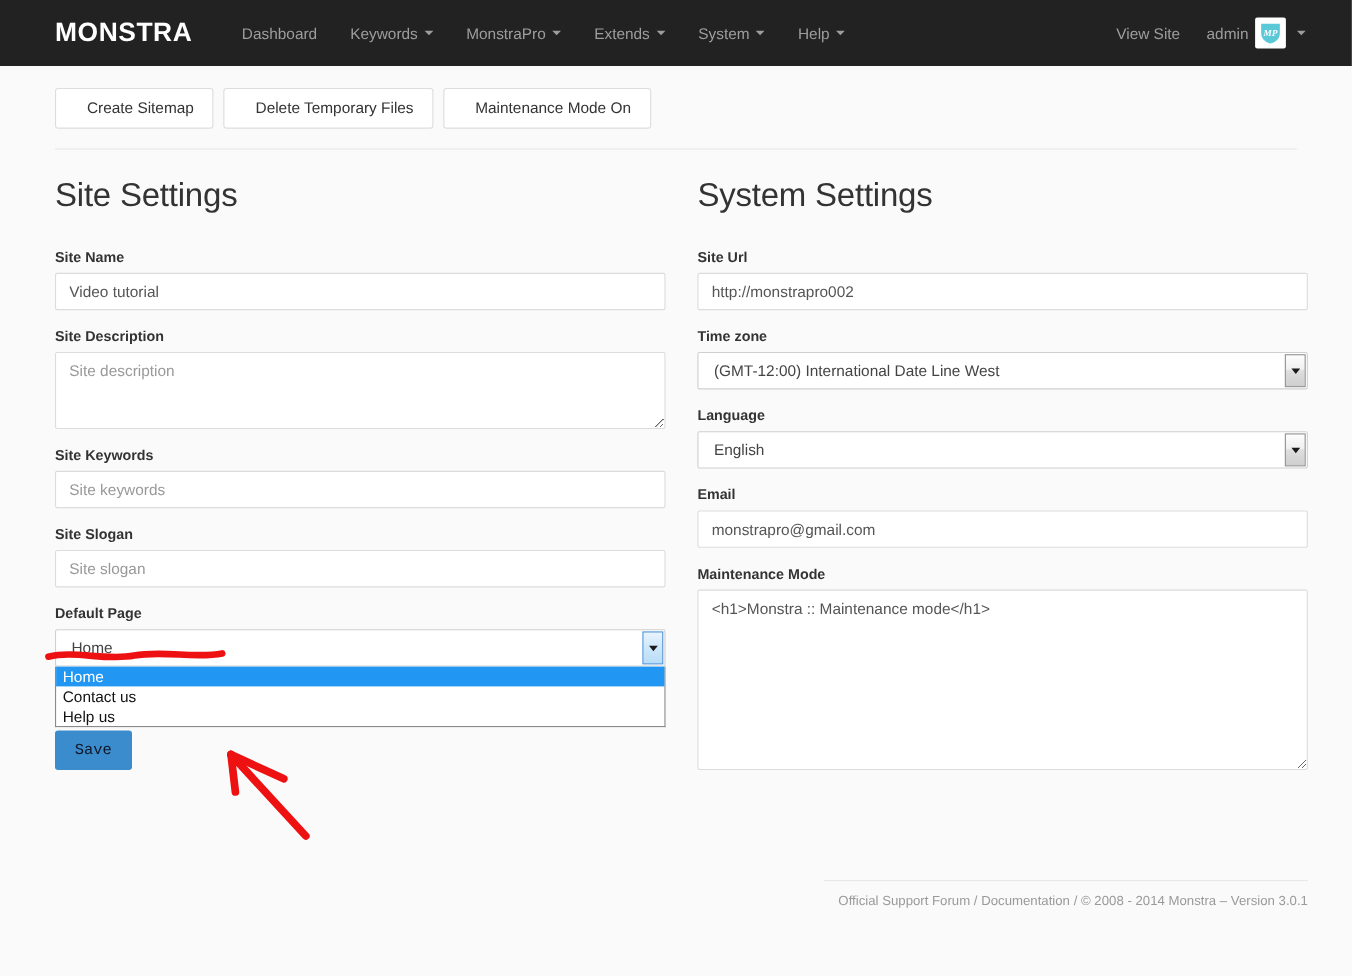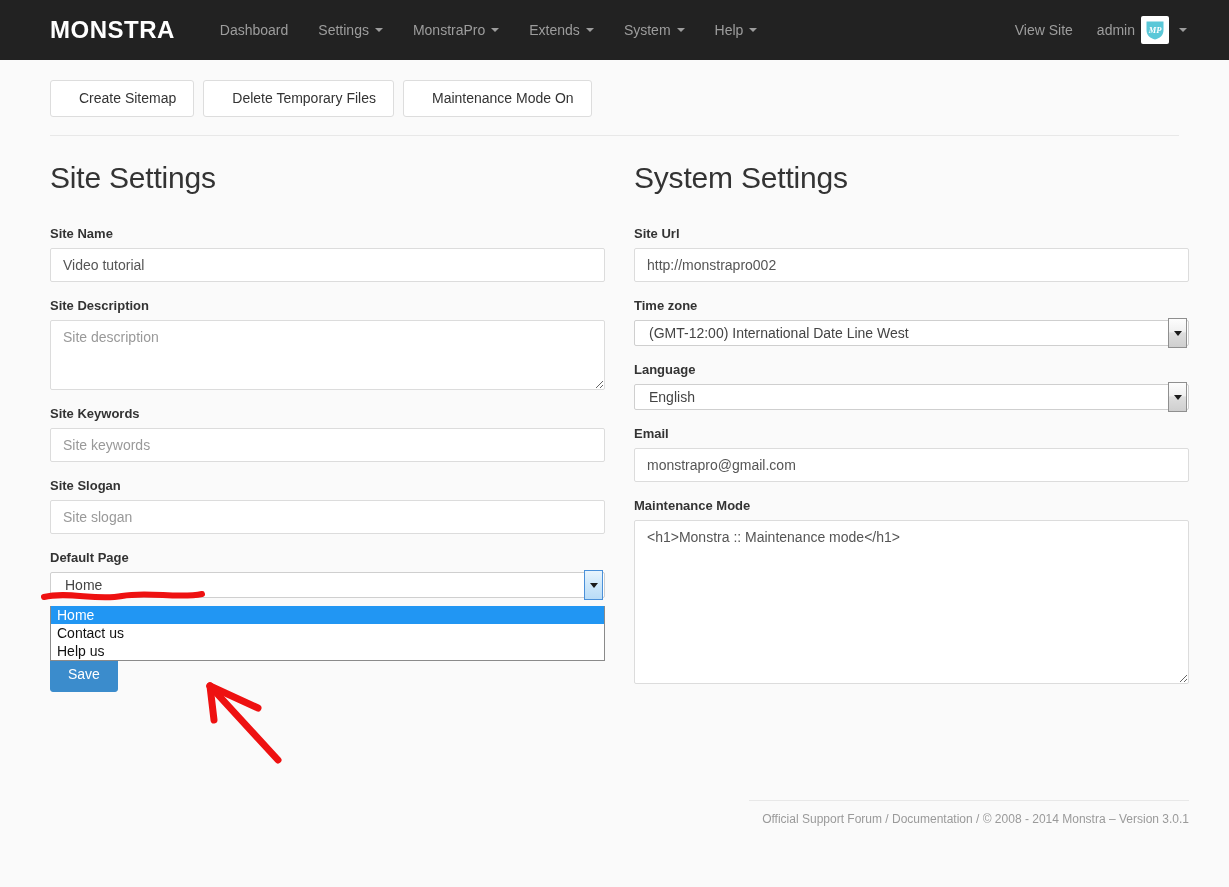--- a/index.html
+++ b/index.html
@@ -89,21 +89,21 @@
     padding: 8px 12px; font-size: 14px; color: #555555;
     font-family: "Liberation Sans", sans-serif; outline: none;
     resize: vertical;
   }
   .textarea::placeholder { color: #999999; }
   .ta-desc { height: 70px; }
   .ta-maint { height: 164px; }
 
   
   .select-box {
-    position: relative; width: 100%; height: 26px;
+    position: relative; width: 100%; height: 34px;
     border: 1px solid #cfcfcf; background: #ffffff; border-radius: 2px;
     display: flex; align-items: center; cursor: pointer;
   }
   .select-value {
     flex: 1; padding-left: 14px; font-size: 14px; color: #444444;
     white-space: nowrap; overflow: hidden;
   }
   .select-arrow {
     width: 19px; height: 30px; margin-right: 1px;
     border: 1px solid #8f8f8f;
@@ -129,23 +129,23 @@
   }
   .select-option {
     font-size: 14px; color: #111111; padding: 1px 0 1px 6px;
     line-height: 16px; cursor: pointer;
   }
   .select-option.selected { background: #2196f3; color: #ffffff; }
 
   
   .save-btn {
     margin-top: 58px;
-    background: #3b8ccc; border: 1px solid #3b8ccc; color: #ffffff;
+    background: #3b8ccc; border: 1px solid #3b8ccc; color: #0f172a;
     font-size: 14px; padding: 8px 17px; border-radius: 3px;
-    cursor: pointer; font-family: Liberation Sans, sans-serif;
+    cursor: pointer; font-family: Liberation Mono, monospace;
     line-height: 18px;
   }
 
   
   .footer {
     position: absolute; right: 40px; top: 800px;
     width: 440px; text-align: right;
     border-top: 1px solid #e8e8e8; padding-top: 10px;
   }
   .footer-text { font-size: 12px; color: #9a9a9a; line-height: 16px; }
@@ -160,21 +160,21 @@
 
 <div class="page">
 
   <div class="navbar">
     <a class="brand">MONSTRA</a>
     <div class="navlinks">
       <div class="navitem">
         <span>Dashboard</span>
       </div>
       <div class="navitem">
-        <span>Settings</span>
+        <span>Keywords</span>
         <span class="caret"></span>
       </div>
       <div class="navitem">
         <span>MonstraPro</span>
         <span class="caret"></span>
       </div>
       <div class="navitem">
         <span>Extends</span>
         <span class="caret"></span>
       </div>

